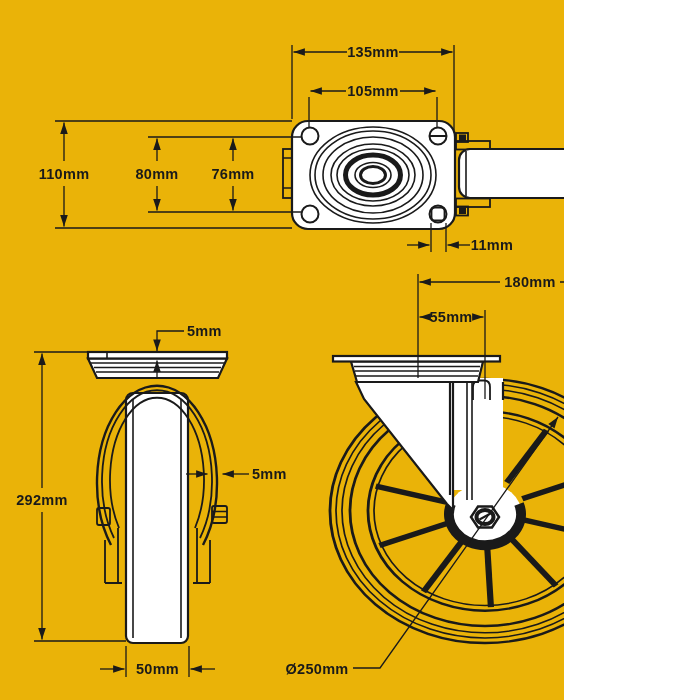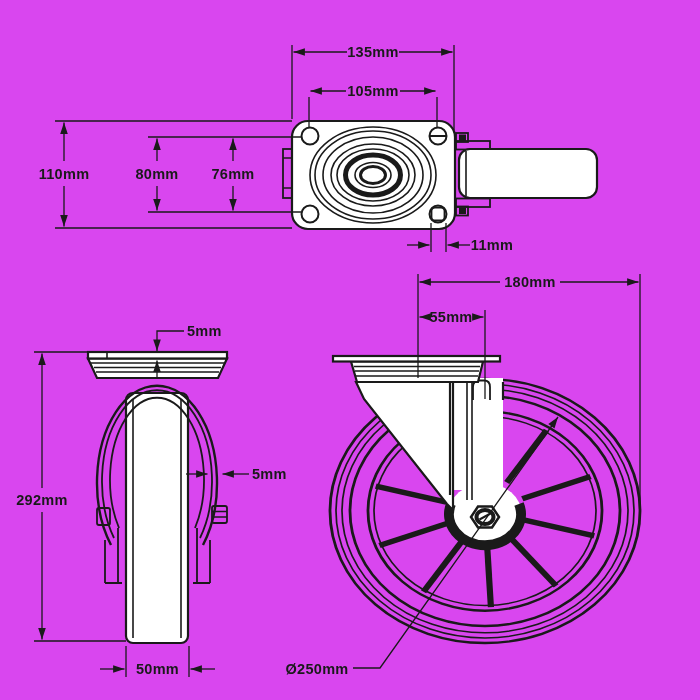--- a/index.html
+++ b/index.html
@@ -1,16 +1,16 @@
 <!DOCTYPE html>
 <html><head>
 <meta charset="utf-8">
 <style>
   html,body{margin:0;padding:0;background:#fff;}
-  .page{width:700px;height:700px;background:#d946ef;position:relative;overflow:hidden;}
+  .page{width:564px;height:700px;background:#eab308;position:relative;overflow:hidden;}
   svg{display:block;}
   .outline{fill:#ffffff;stroke:#1a1a1a;stroke-width:2.2;}
   .thin{fill:none;stroke:#1a1a1a;stroke-width:1.6;}
   .thin2{fill:none;stroke:#1a1a1a;stroke-width:1.8;}
   .dim{fill:none;stroke:#1a1a1a;stroke-width:1.3;}
   .dimtxt{font-family:"Liberation Sans",sans-serif;font-size:14.5px;font-weight:600;fill:#1a1a1a;letter-spacing:.3px;}
 </style>
 </head>
 <body>
 

